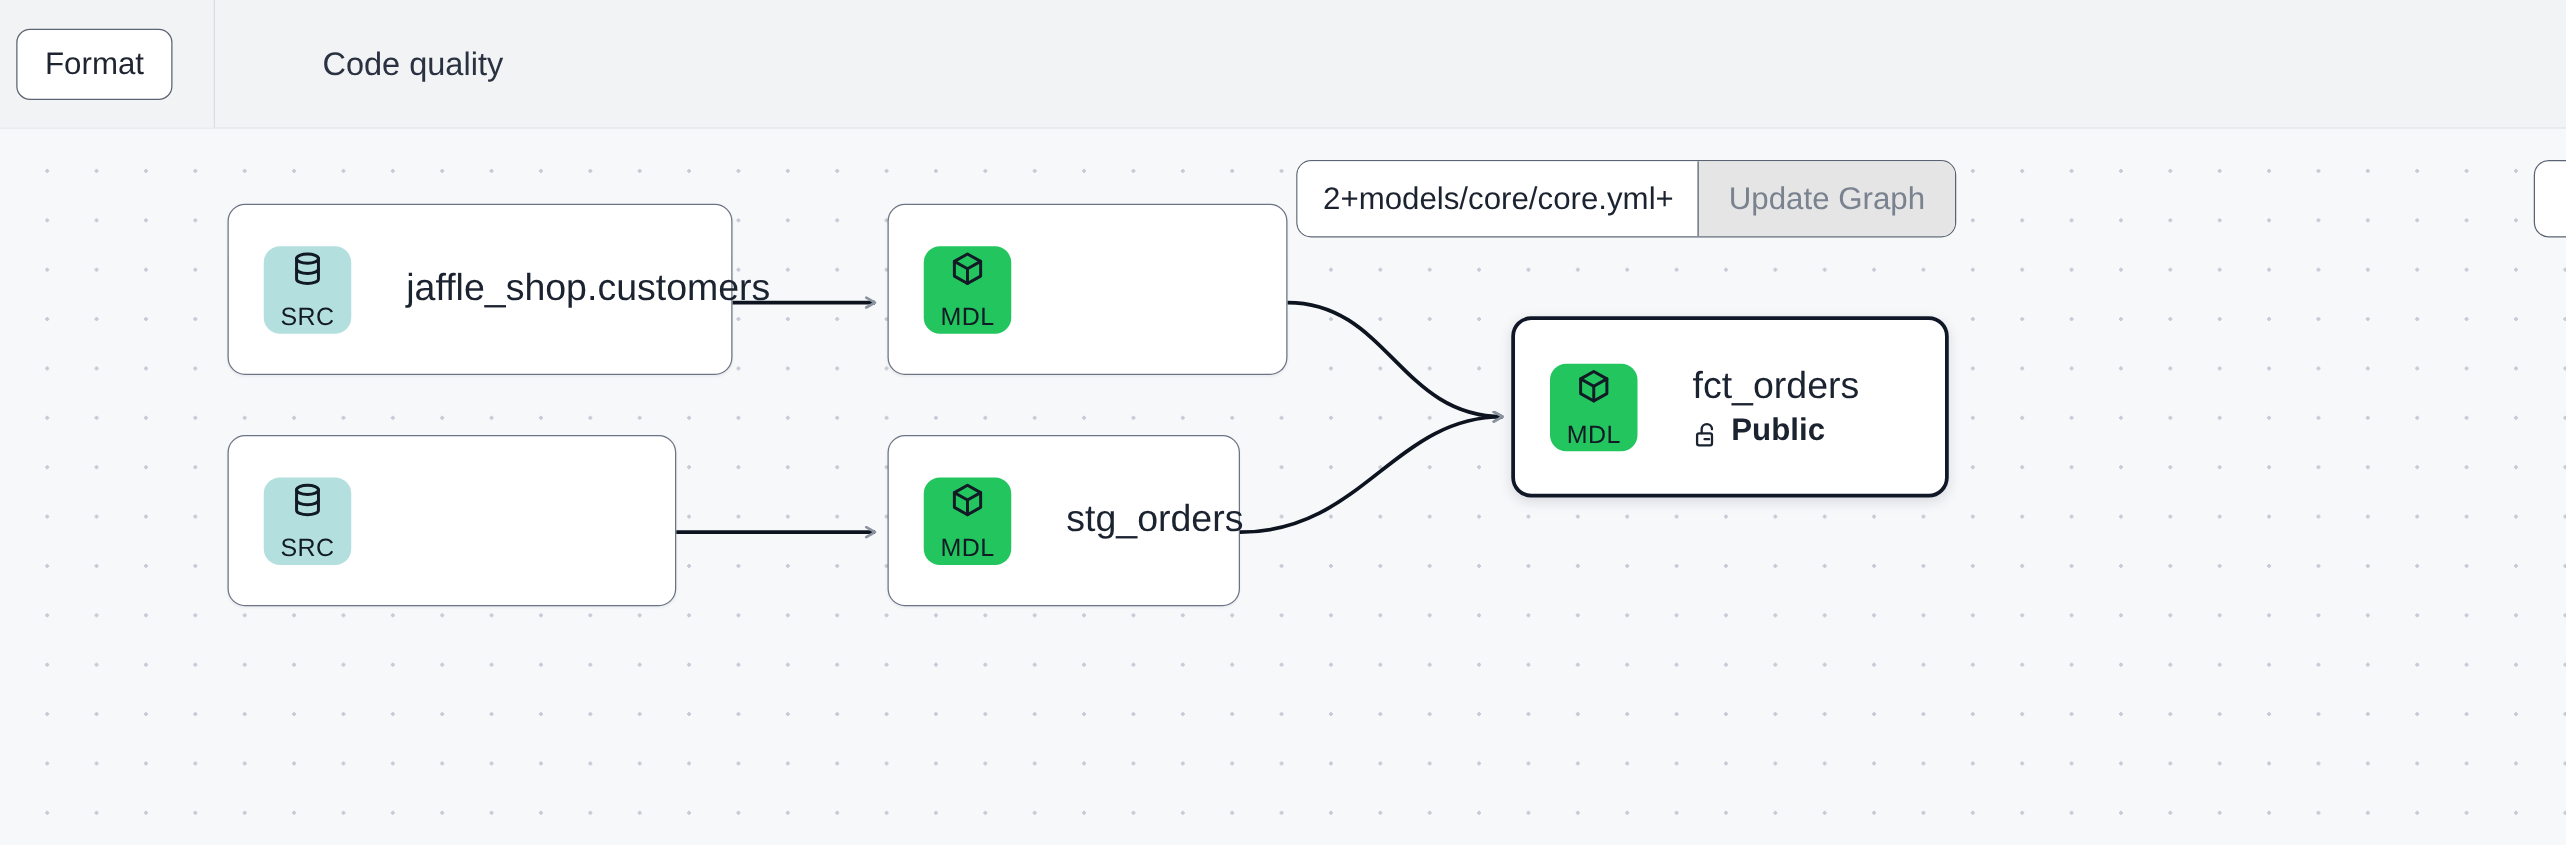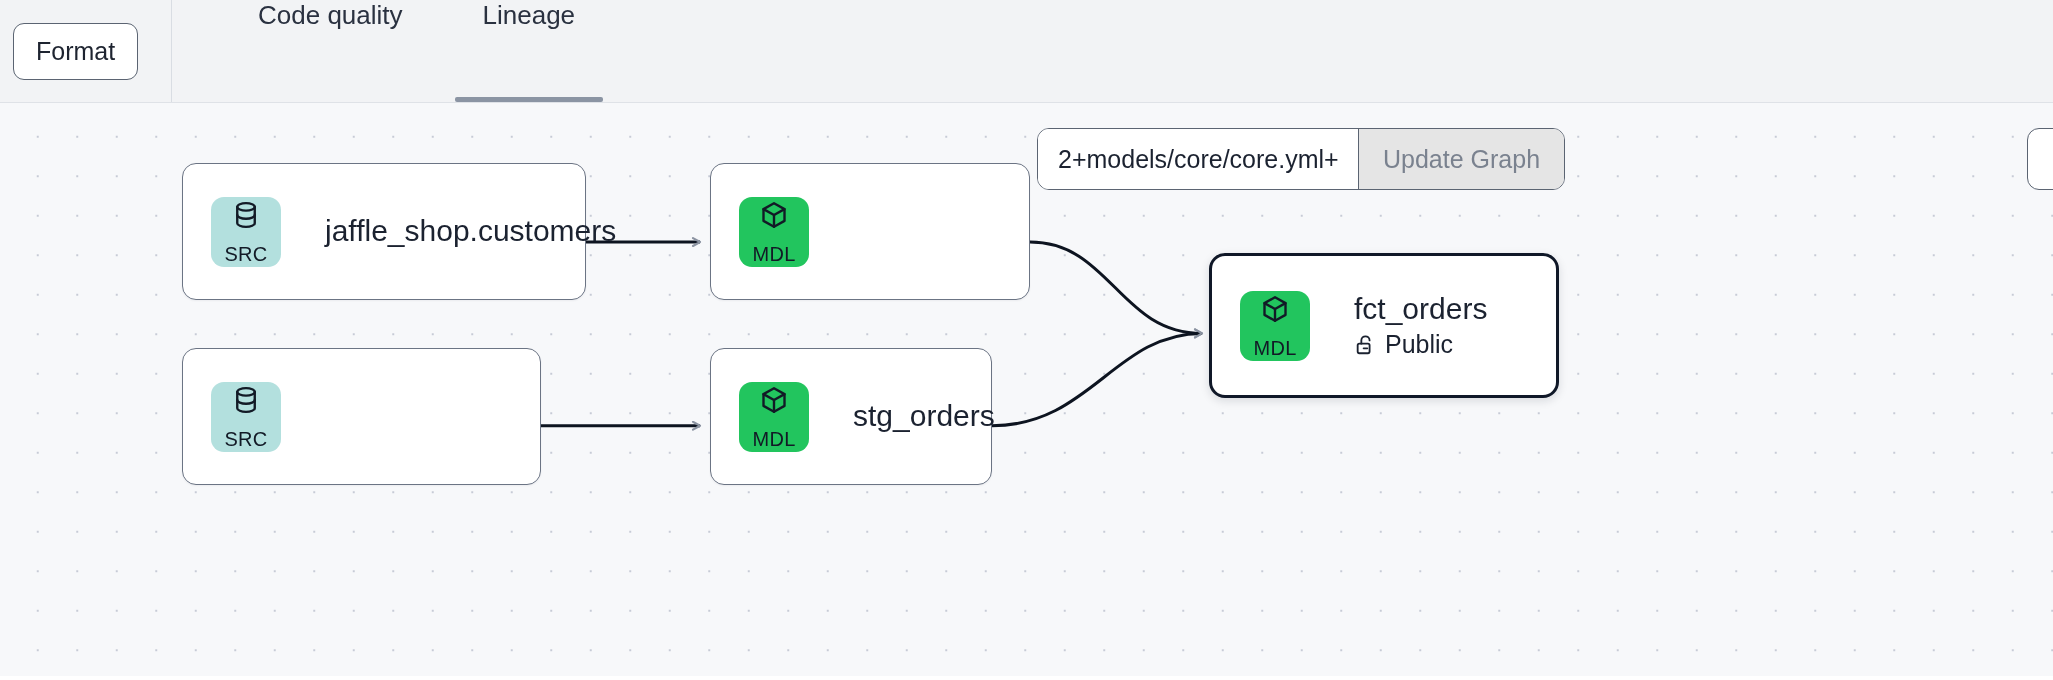--- a/index.html
+++ b/index.html
@@ -56,20 +56,21 @@
 
   .tabs {
     display: flex;
     align-items: stretch;
     height: 100%;
     padding-left: 58px;
   }
   .tab {
     position: relative;
     display: flex;
+    align-items: center;
     padding: 0 28px;
     font-size: 26px;
     color: #2a3140;
     cursor: pointer;
     white-space: nowrap;
   }
   .tab + .tab { margin-left: 24px; }
   .tab.active::after {
     content: "";
     position: absolute;
@@ -148,25 +149,26 @@
     gap: 4px;
   }
   .node-title {
     font-size: 30px;
     color: #1b2230;
     line-height: 1.15;
     white-space: nowrap;
   }
   .node-meta {
     display: flex;
-    align-items: center;
+    align-items: flex-end;
     gap: 9px;
     font-size: 25px;
     color: #1b2230;
     line-height: 1.15;
+    font-weight: bold;
   }
   .node-meta svg { display: block; flex: 0 0 auto; }
 
   
   .graph-controls {
     position: absolute;
     top: 25px;
     left: 1037px;
     display: flex;
     align-items: stretch;
@@ -218,23 +220,20 @@
   <div class="toolbar">
 
     <div class="toolbar-left">
       <button class="format-button">Format</button>
     </div>
 
     <div class="tabs">
       <div class="tab">
         <span>Code quality</span>
       </div>
-      <div class="tab active">
-        <span>Lineage</span>
-      </div>
     </div>
   </div>
 
   <div class="canvas">
 
     <svg class="edges" viewBox="0 0 2053 577" preserveAspectRatio="none">
       <defs>
         <marker id="arrowhead" markerWidth="11" markerHeight="11" refX="9" refY="5" orient="auto" markerUnits="userSpaceOnUse">
           <path d="M2,1 L9,5 L2,9" fill="none" stroke="#8b93a1" stroke-width="2.1" stroke-linecap="round" stroke-linejoin="round"></path>
         </marker>

